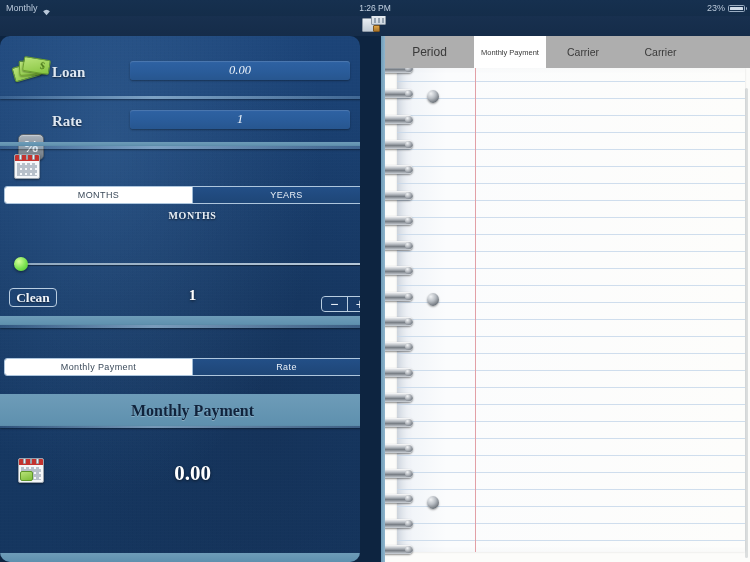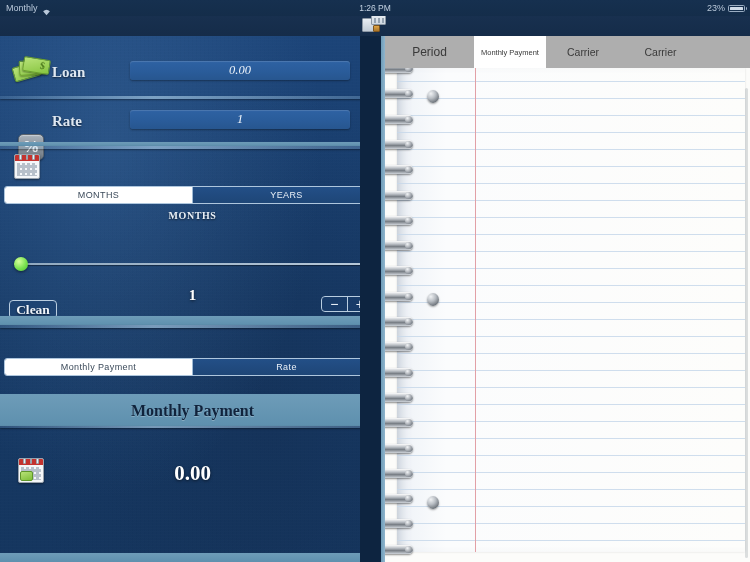--- a/index.html
+++ b/index.html
@@ -54,20 +54,21 @@
     background:linear-gradient(180deg,#e0a444,#a9752a);border:1px solid #7d5620;}
 
   
   .left {
     position:absolute; top:36px; left:0; width:360px; height:526px;
     background:
       radial-gradient(ellipse at 30% 20%, rgba(80,130,185,.30), transparent 60%),
       radial-gradient(ellipse at 75% 75%, rgba(20,45,80,.45), transparent 62%),
       linear-gradient(180deg,#1c4478 0%,#173a66 50%,#15365f 100%);
     overflow:hidden;
+    border-radius:10px;
   }
   .noise { position:absolute; inset:0; opacity:.16; pointer-events:none;
     background-image:
       repeating-linear-gradient(0deg, rgba(255,255,255,.05) 0 1px, transparent 1px 3px),
       repeating-linear-gradient(90deg, rgba(0,0,0,.05) 0 1px, transparent 1px 4px); }
 
   .sep { position:absolute; left:0; width:385px; height:3px;
     background:linear-gradient(90deg, rgba(150,190,220,.18), rgba(170,205,230,.65) 40%, rgba(150,190,220,.25));
     box-shadow:0 1px 2px rgba(0,0,0,.4); }
 
@@ -133,21 +134,20 @@
   .slider-knob { position:absolute; left:0; top:0; width:14px; height:14px; border-radius:50%;
     background:radial-gradient(circle at 35% 32%, #d5ff9b, #79e24f 55%, #4fbe2c);
     box-shadow:0 1px 3px rgba(0,0,0,.5); }
 
   .clean-btn {
     position:absolute; border:1px solid #b9cde0; border-radius:4px;
     background:rgba(30,70,120,.40);
     color:#f0f5fb; font-family:"Liberation Serif", serif; font-weight:bold; font-size:13.5px;
     display:flex; align-items:center; justify-content:center;
     text-shadow:0 1px 2px rgba(0,0,0,.6);
-    margin-top:12px;
   }
   .bigval { position:absolute; color:#ffffff; font-family:"Liberation Serif", serif;
     font-weight:bold; text-align:center; text-shadow:0 1px 3px rgba(0,0,0,.55); }
 
   .stepper { position:absolute; display:flex; height:16px; width:52px;
     border:1px solid #b9cde0; border-radius:4px; overflow:hidden; }
   .stepper > div { flex:1; display:flex; align-items:center; justify-content:center;
     color:#eef4fb; font-size:14px; background:rgba(30,70,120,.35);}
   .stepper > div + div { border-left:1px solid #b9cde0; }
 

